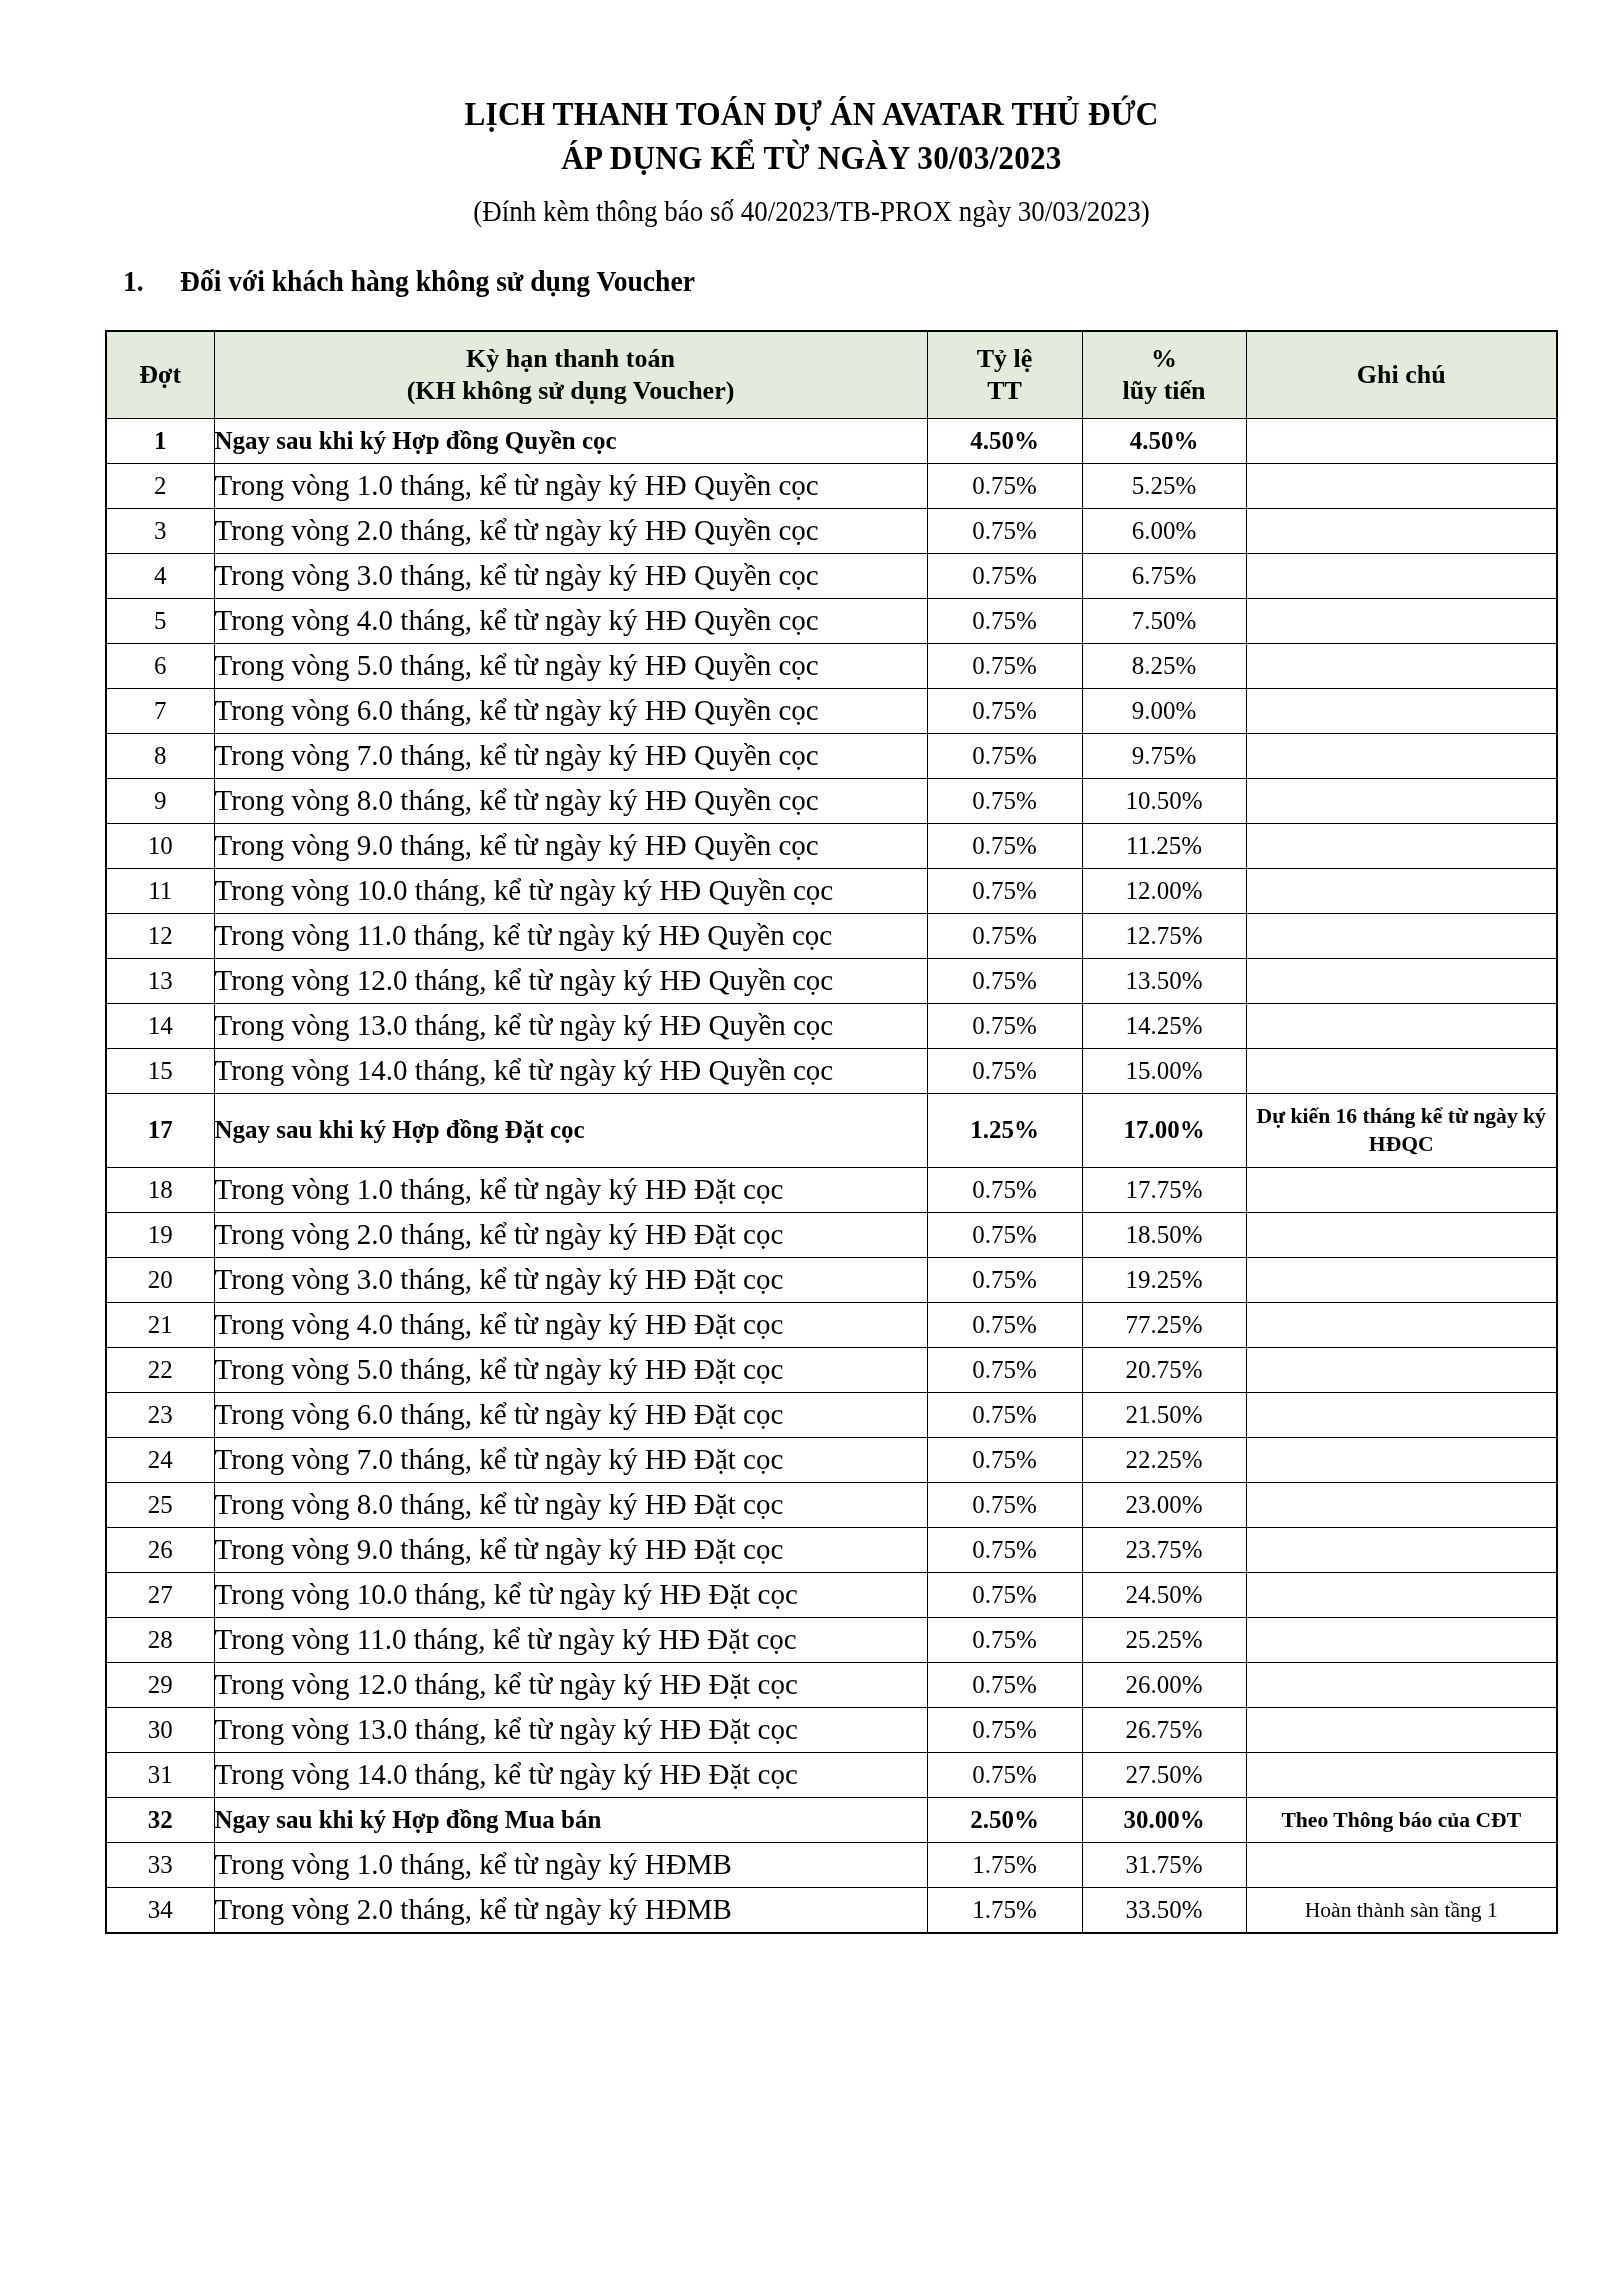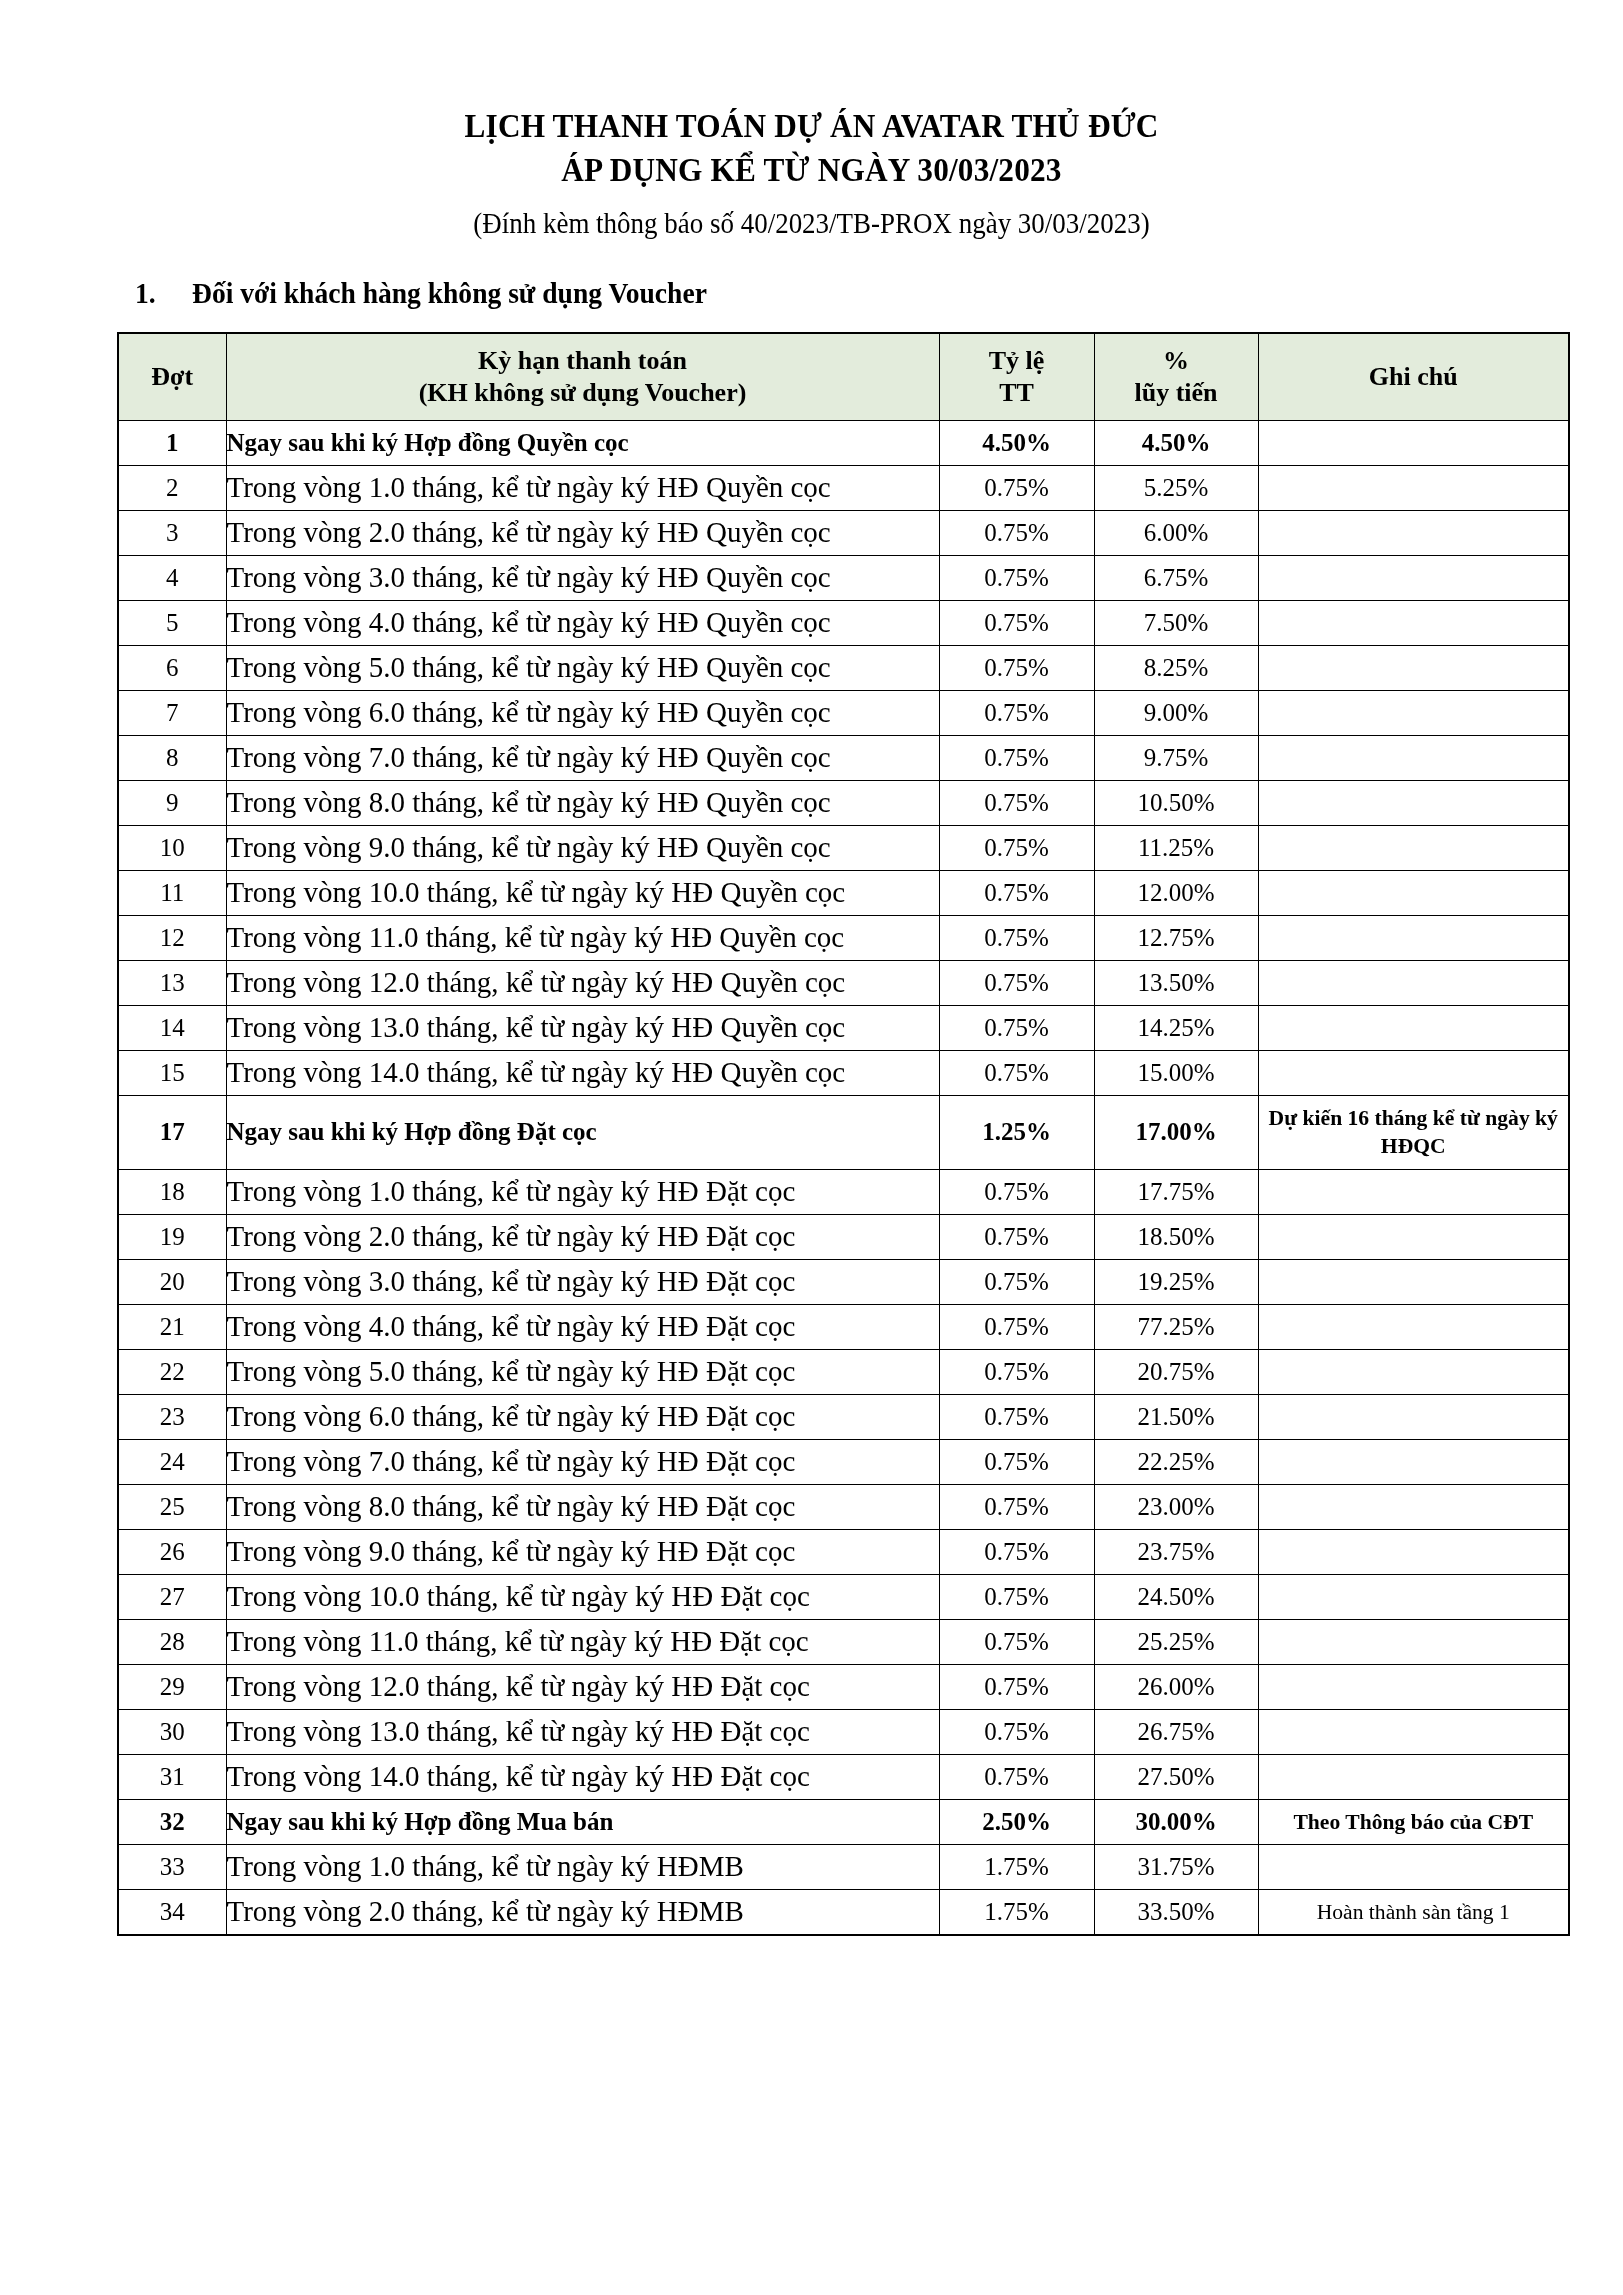--- a/index.html
+++ b/index.html
@@ -13,21 +13,21 @@
     height: 2295px;
     font-family: "Liberation Serif", "DejaVu Serif", serif;
     color: #000000;
     -webkit-font-smoothing: antialiased;
   }
   .page {
     position: relative;
     width: 1623px;
     height: 2295px;
     box-sizing: border-box;
-    padding: 12px;
+    padding: 0;
     overflow: hidden;
   }
 
   
   .title-block {
     padding-top: 92px;
     text-align: center;
   }
   .doc-title-line {
     font-weight: bold;
@@ -59,21 +59,21 @@
   .section-heading .num {
     width: 60px;
     flex: 0 0 60px;
   }
   .section-heading .txt {
     white-space: nowrap;
   }
 
   
   .table-wrap {
-    margin-top: 22px;
+    margin-top: 32px;
     margin-left: 105px;
     width: 1451px;
   }
   table.schedule {
     border-collapse: collapse;
     width: 100%;
     table-layout: fixed;
     font-size: 25px;
   }
   table.schedule td, table.schedule th {

